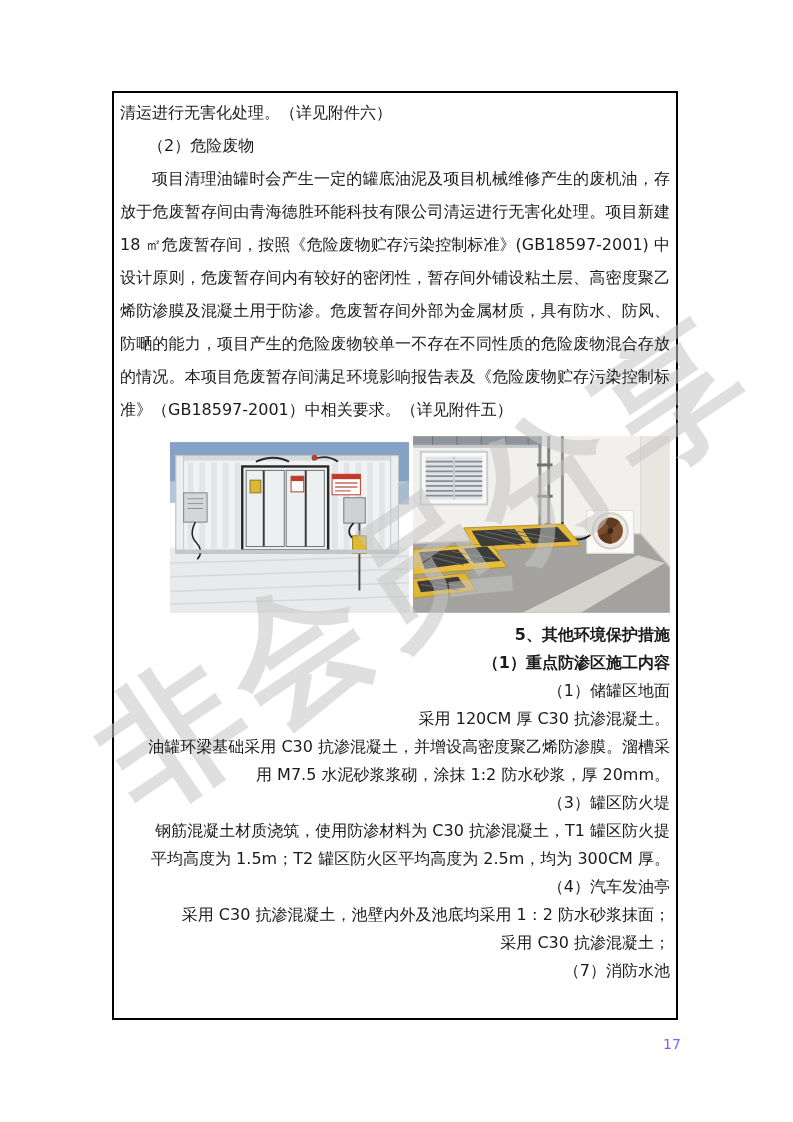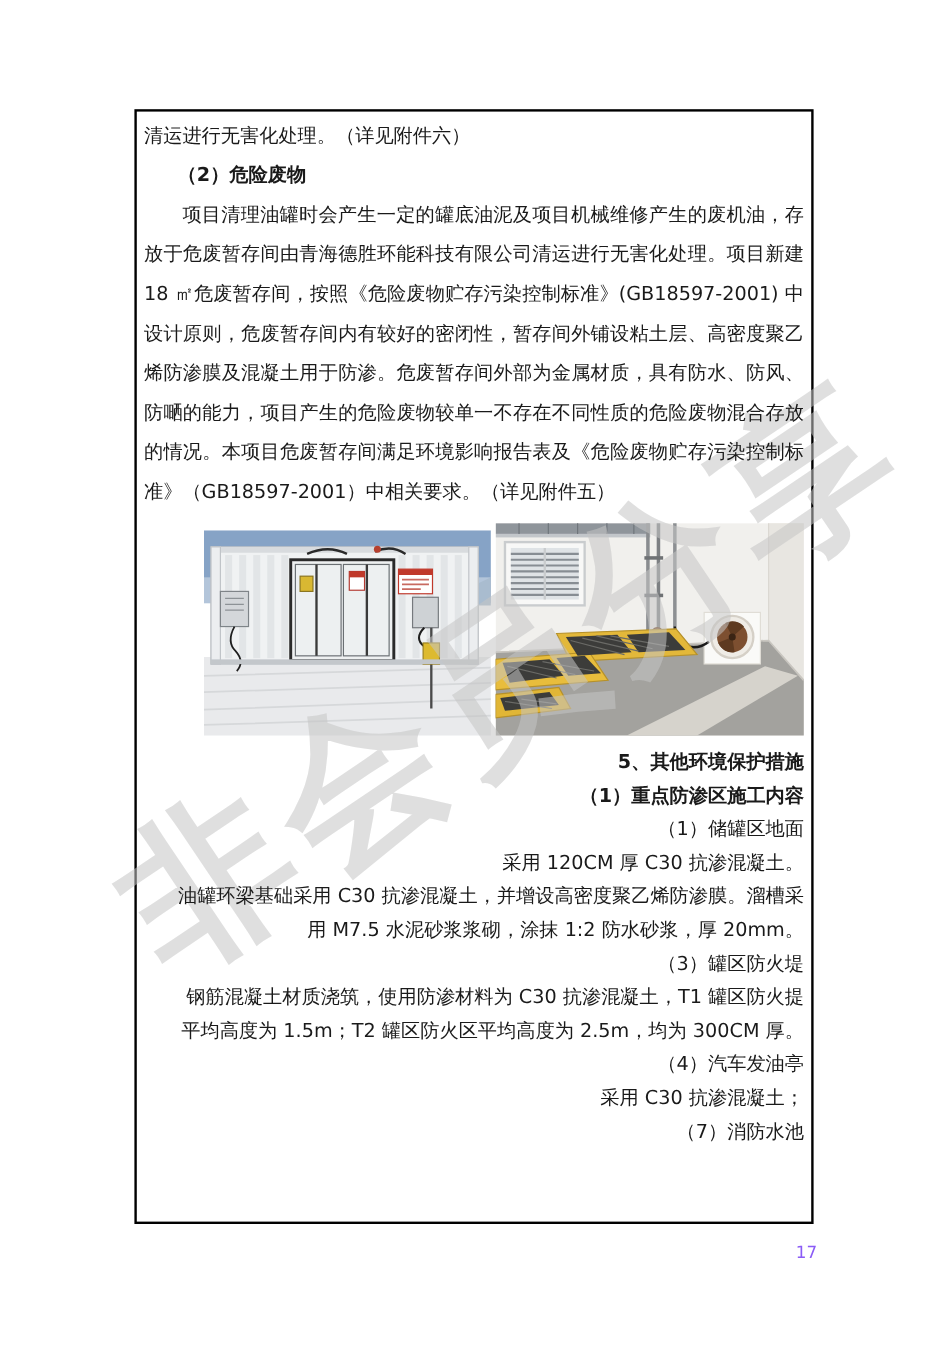--- a/index.html
+++ b/index.html
@@ -9,21 +9,21 @@
     color:#1a1a1a; overflow:hidden;
   }
   .frame {
     position:absolute; left:112px; top:91px; width:566px; height:929px;
     border:2px solid #000; box-sizing:border-box; padding:3px 6px 0 6px;
   }
   .z3 { position:relative; z-index:3; }
   .toppart { font-size:16px; line-height:33px; text-align:justify; }
   .toppart p { margin:0; }
   .line-clearance { text-indent:0; }
-  .h-hazwaste { text-indent:28px; font-weight:bold; }
+  .h-hazwaste { text-indent:28px; font-weight:normal; }
   .para-hazwaste { text-indent:32px; }
   .photos {
     margin:8px 0 0 50px; display:flex; align-items:flex-end; gap:4px;
     position:relative; z-index:1;
   }
   .photo { display:block; }
   .botpart { font-size:16px; line-height:28px; margin-top:6px; }
   .botpart p { margin:0;text-align:right; }
   .h-sec5 { text-indent:17px; font-weight:bold; }
   .h-sub1 { text-indent:4px; font-weight:bold; }
@@ -159,20 +159,21 @@
       <p class="item-title z3">（1）储罐区地面</p>
       <p class="item-body z3">采用 120CM 厚 C30 抗渗混凝土。</p>
 
       <p class="item-body z3">油罐环梁基础采用 C30 抗渗混凝土，并增设高密度聚乙烯防渗膜。溜槽采用 M7.5 水泥砂浆浆砌，涂抹 1:2 防水砂浆，厚 20mm。</p>
 
       <p class="item-title z3">（3）罐区防火堤</p>
       <p class="item-body z3">钢筋混凝土材质浇筑，使用防渗材料为 C30 抗渗混凝土，T1 罐区防火提平均高度为 1.5m；T2 罐区防火区平均高度为 2.5m，均为 300CM 厚。</p>
 
       <p class="item-title z3">（4）汽车发油亭</p>
 
+      <p class="item-body z3">采用 C30 抗渗混凝土，池壁内外及池底均采用 1：2 防水砂浆抹面；</p>
 
       <p class="item-body z3">采用 C30 抗渗混凝土；</p>
 
       <p class="item-title z3">（7）消防水池</p>
 
     </div>
 
   </div>
 
   <div class="page-number">17</div>

